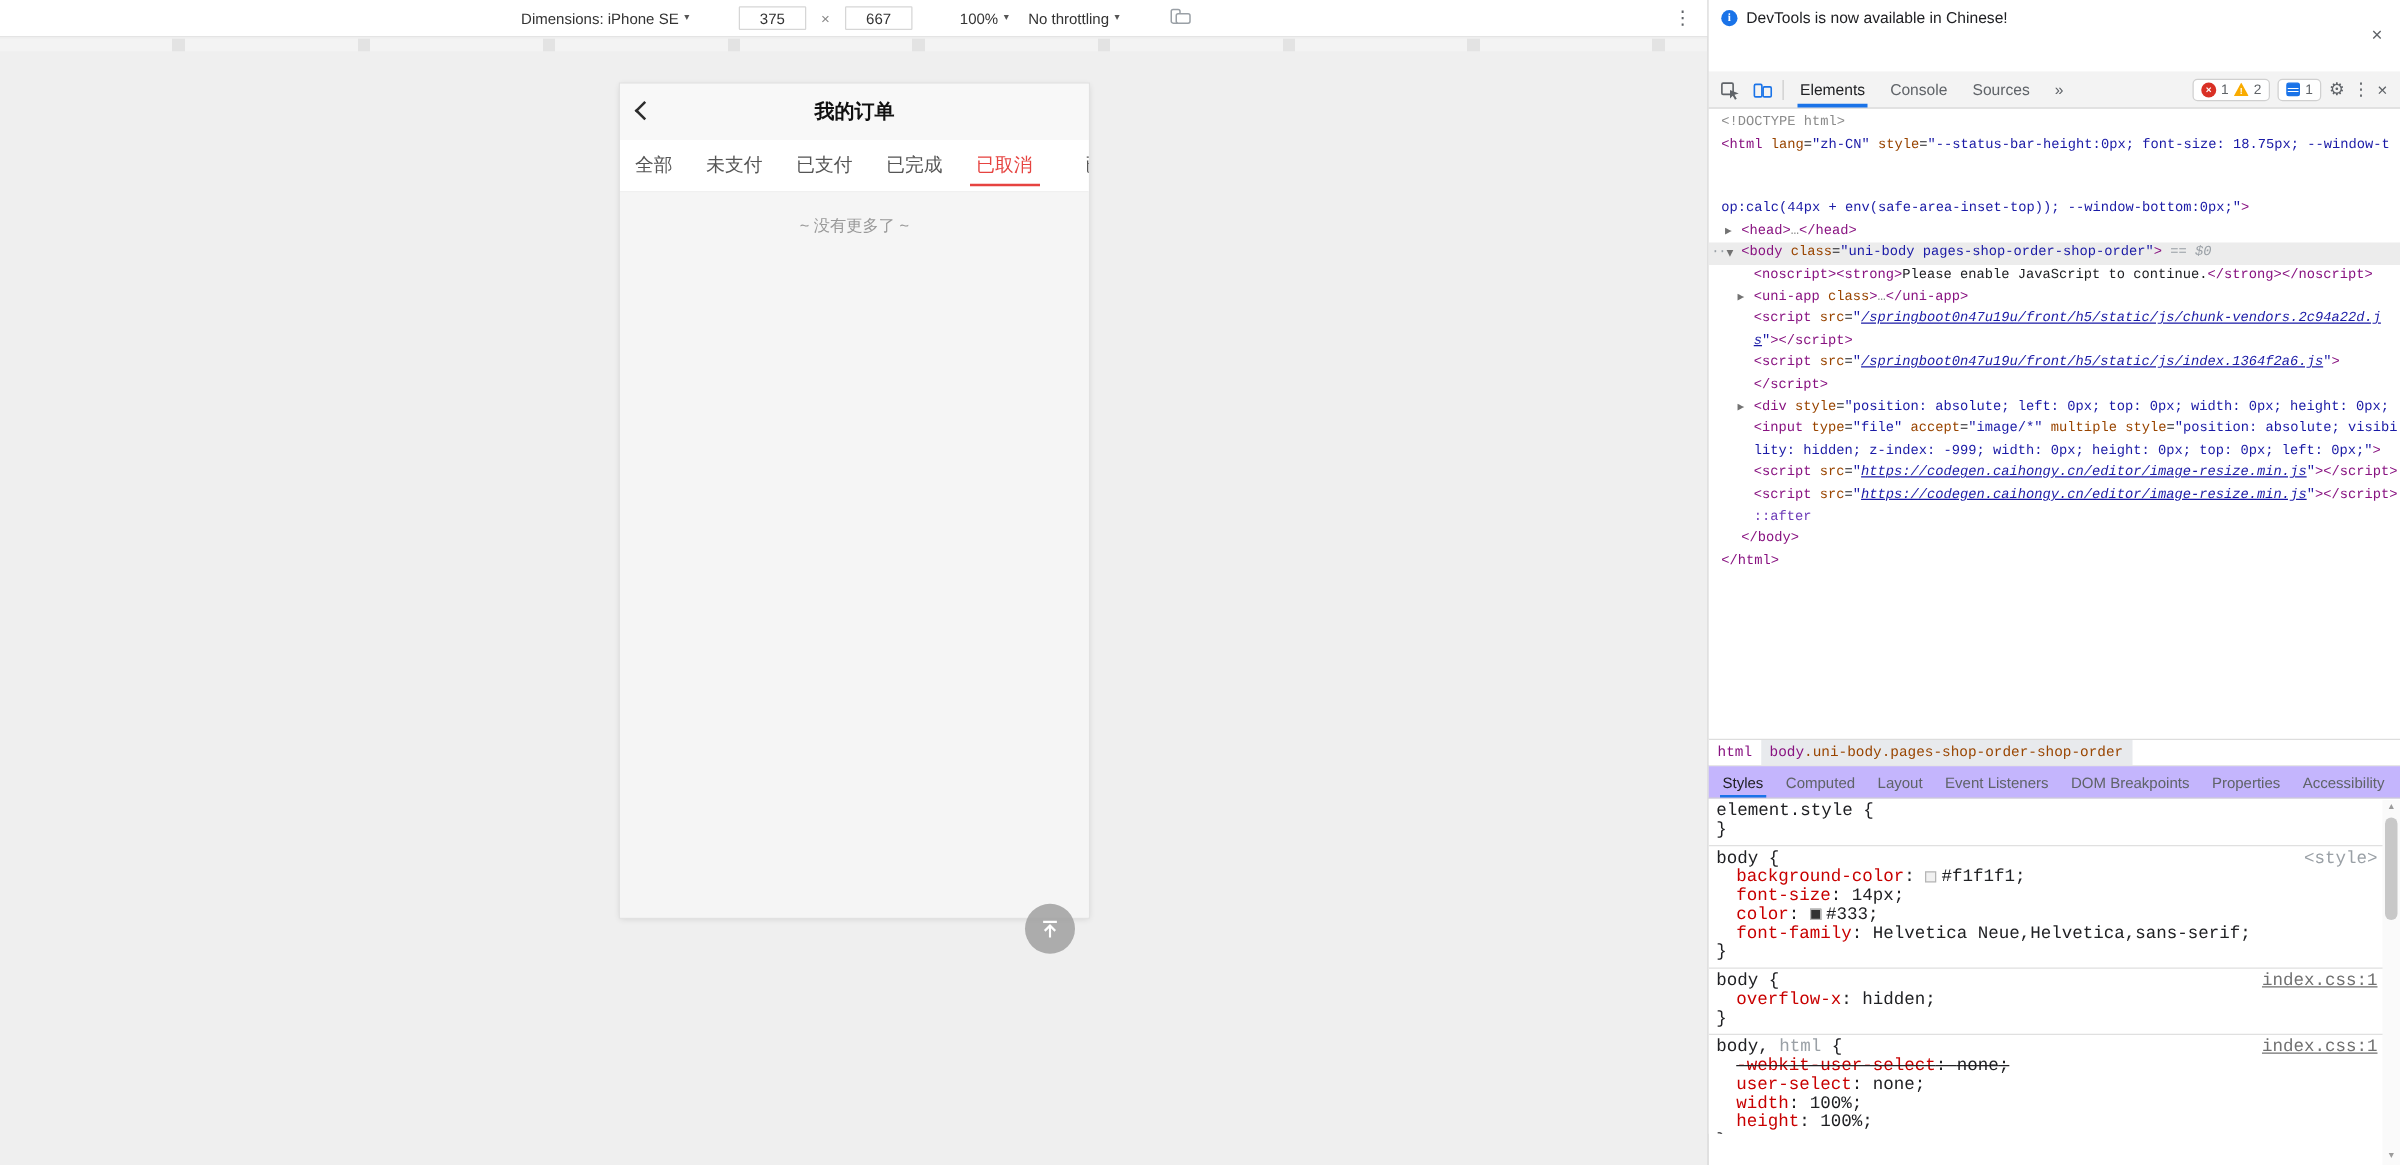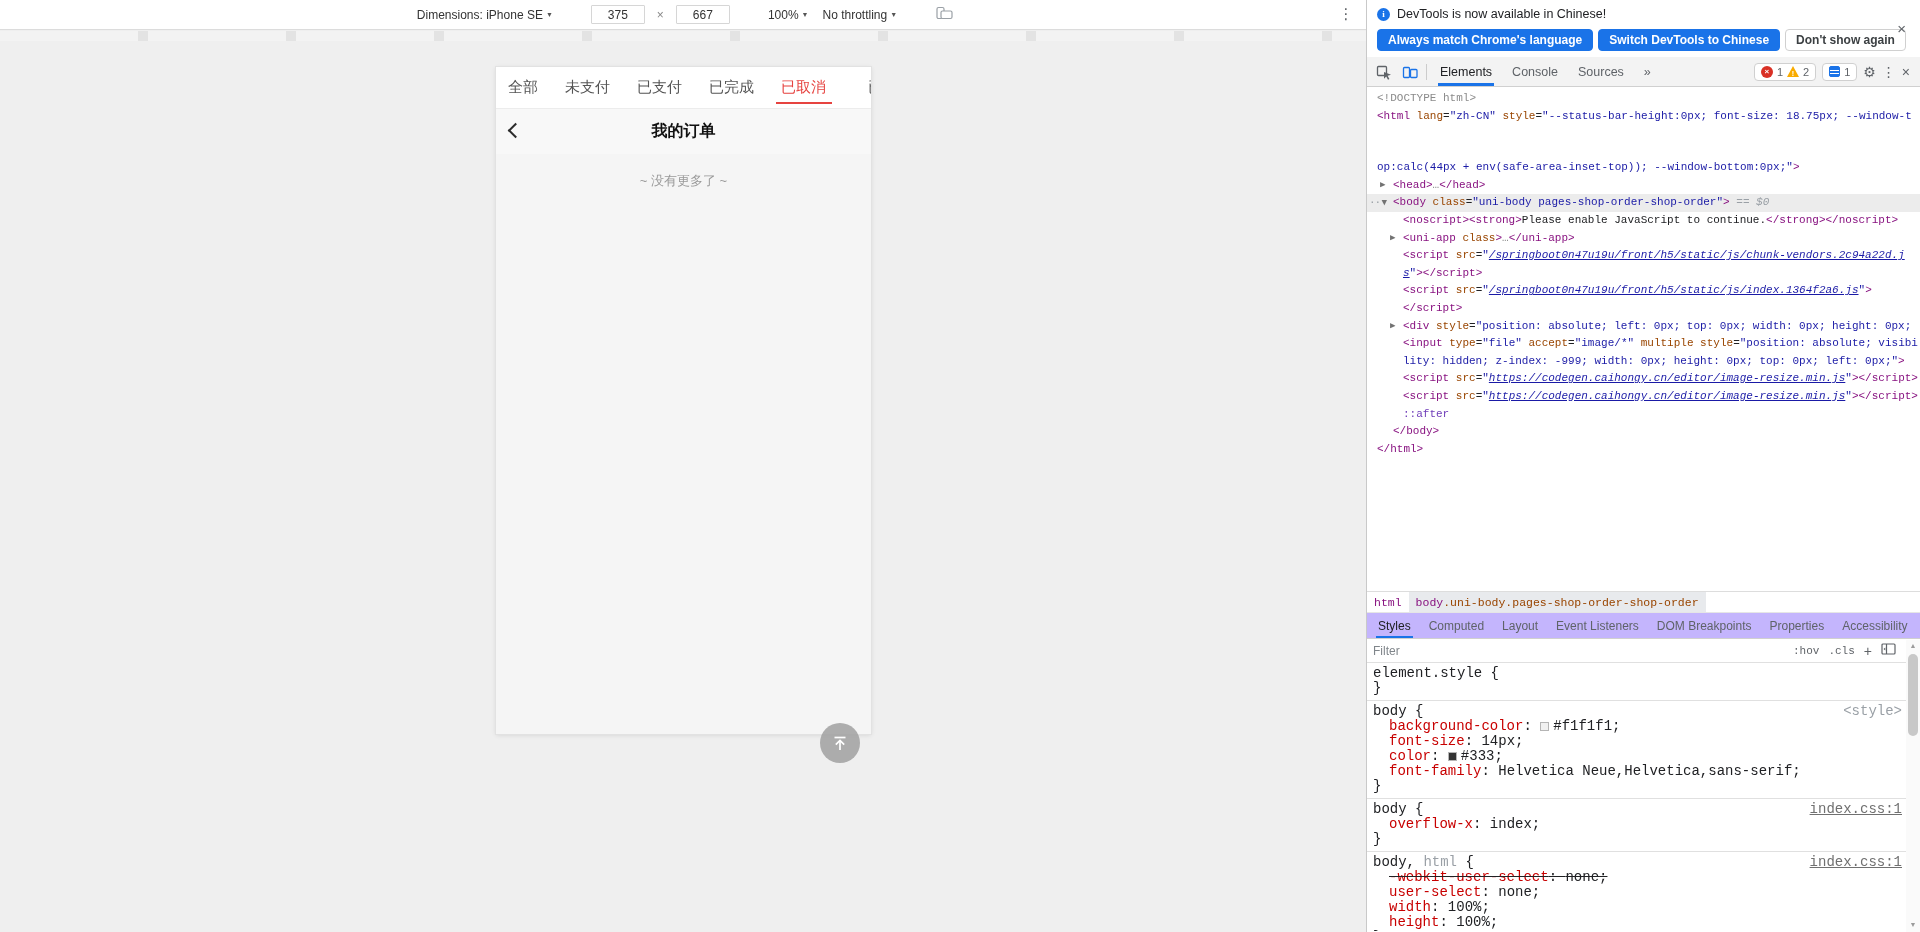--- a/index.html
+++ b/index.html
@@ -148,32 +148,32 @@
         </svg>
     </span>
   </div>
   <div id="emu-more">⋮</div>
 </div>
 
 <div id="emu-area">
   <div id="mq-strip"></div>
 
   <div id="device">
+    <div id="d-header">
+      <span id="d-back"></span>
+      <span id="d-title">我的订单</span>
+    </div>
     <div id="d-tabs">
         <div class="m-tab" style="width: 30px;">全部</div>
         <div class="m-tab" style="width: 45px;">未支付</div>
         <div class="m-tab" style="width: 45px;">已支付</div>
         <div class="m-tab" style="width: 45px;">已完成</div>
         <div class="m-tab on" style="width: 45px;">已取消</div>
         <div class="m-tab" style="width: 45px;">已</div>
       </div>
-    <div id="d-header">
-      <span id="d-back"></span>
-      <span id="d-title">我的订单</span>
-    </div>
     <div id="d-content">
       <div id="d-empty">~ 没有更多了 ~</div>
       <div id="d-fab">
         <svg width="20" height="20" viewBox="0 0 20 20">
           <path d="M4.5 4.5 H15.5" stroke="#fff" stroke-width="1.7" fill="none"></path>
           <path d="M10 17 V8" stroke="#fff" stroke-width="1.7" fill="none"></path>
           <path d="M5.8 11.7 L10 7.5 L14.2 11.7" stroke="#fff" stroke-width="1.7" fill="none"></path>
         </svg>
       </div>
     </div>
@@ -182,25 +182,20 @@
 
 <div id="vdivider"></div>
 
 <div id="devtools">
 
   <div id="dt-notif">
     <div id="notif-row1">
       <span id="info-ic">i</span>
       <span id="notif-msg">DevTools is now available in Chinese!</span>
     </div>
-    <div id="notif-row2">
-        <button class="nbtn blue">Always match Chrome's language</button>
-        <button class="nbtn blue">Switch DevTools to Chinese</button>
-        <button class="nbtn">Don't show again</button>
-      </div>
     <span id="notif-close">×</span>
   </div>
 
   <div id="dt-toolbar">
     <span class="ticon">
       <svg width="16" height="16">
           <rect x="1.5" y="2.5" width="9" height="9" rx="1" fill="none" stroke="#5f6368" stroke-width="1.3"></rect>
           <path d="M8 8 L15 10.8 L11.6 11.7 L13.4 15 L12 15.8 L10.2 12.5 L8 14.8 Z" fill="#5f6368"></path>
         </svg>
     </span>
@@ -269,52 +264,37 @@
   <div id="dt-sbtabs">
       <div class="sb-tab on">Styles</div>
       <div class="sb-tab">Computed</div>
       <div class="sb-tab">Layout</div>
       <div class="sb-tab">Event Listeners</div>
       <div class="sb-tab">DOM Breakpoints</div>
       <div class="sb-tab">Properties</div>
       <div class="sb-tab">Accessibility</div>
     </div>
 
-  <div id="dt-filter">
-    <input id="filter-input" placeholder="Filter" style="">
-    <div id="filter-right">
-      <span class="ftog">:hov</span>
-      <span class="ftog">.cls</span>
-      <span class="plus">+</span>
-      <span>
-        <svg width="15" height="12">
-            <rect x="1" y="1" width="13" height="10" rx="1" fill="none" stroke="#5f6368" stroke-width="1.2"></rect>
-            <line x1="5.5" y1="1" x2="5.5" y2="11" stroke="#5f6368" stroke-width="1.2"></line>
-            <path d="M4.3 4.5 L2.5 6 L4.3 7.5 Z" fill="#5f6368"></path>
-          </svg>
-      </span>
-    </div>
-  </div>
 
   <div id="dt-rules">
       <div class="rule">
         <div class="r-line"><span>element.style</span><span> {</span></div>
         <div class="r-line">}</div>
       </div>
       <div class="rule">
         <div class="r-line"><span>body</span><span> {</span><span class="meta">&lt;style&gt;</span></div>
         <div class="r-line decl"><span class="pn">background-color</span><span>: </span><span class="sw" style="background: rgb(241, 241, 241);"></span><span class="pv">#f1f1f1</span><span>;</span></div>
         <div class="r-line decl"><span class="pn">font-size</span><span>: </span><span class="pv">14px</span><span>;</span></div>
         <div class="r-line decl"><span class="pn">color</span><span>: </span><span class="sw" style="background: rgb(51, 51, 51);"></span><span class="pv">#333</span><span>;</span></div>
         <div class="r-line decl"><span class="pn">font-family</span><span>: </span><span class="pv">Helvetica Neue,Helvetica,sans-serif</span><span>;</span></div>
         <div class="r-line">}</div>
       </div>
       <div class="rule">
         <div class="r-line"><span>body</span><span> {</span><span class="meta link">index.css:1</span></div>
-        <div class="r-line decl"><span class="pn">overflow-x</span><span>: </span><span class="pv">index</span><span>;</span></div>
+        <div class="r-line decl"><span class="pn">overflow-x</span><span>: </span><span class="pv">hidden</span><span>;</span></div>
         <div class="r-line">}</div>
       </div>
       <div class="rule">
         <div class="r-line"><span>body,</span><span class="seldim"> html</span><span> {</span><span class="meta link">index.css:1</span></div>
         <div class="r-line decl x"><span class="pn">-webkit-user-select</span><span>: </span><span class="pv">none</span><span>;</span></div>
         <div class="r-line decl"><span class="pn">user-select</span><span>: </span><span class="pv">none</span><span>;</span></div>
         <div class="r-line decl"><span class="pn">width</span><span>: </span><span class="pv">100%</span><span>;</span></div>
         <div class="r-line decl"><span class="pn">height</span><span>: </span><span class="pv">100%</span><span>;</span></div>
         <div class="r-line">}</div>
       </div>

